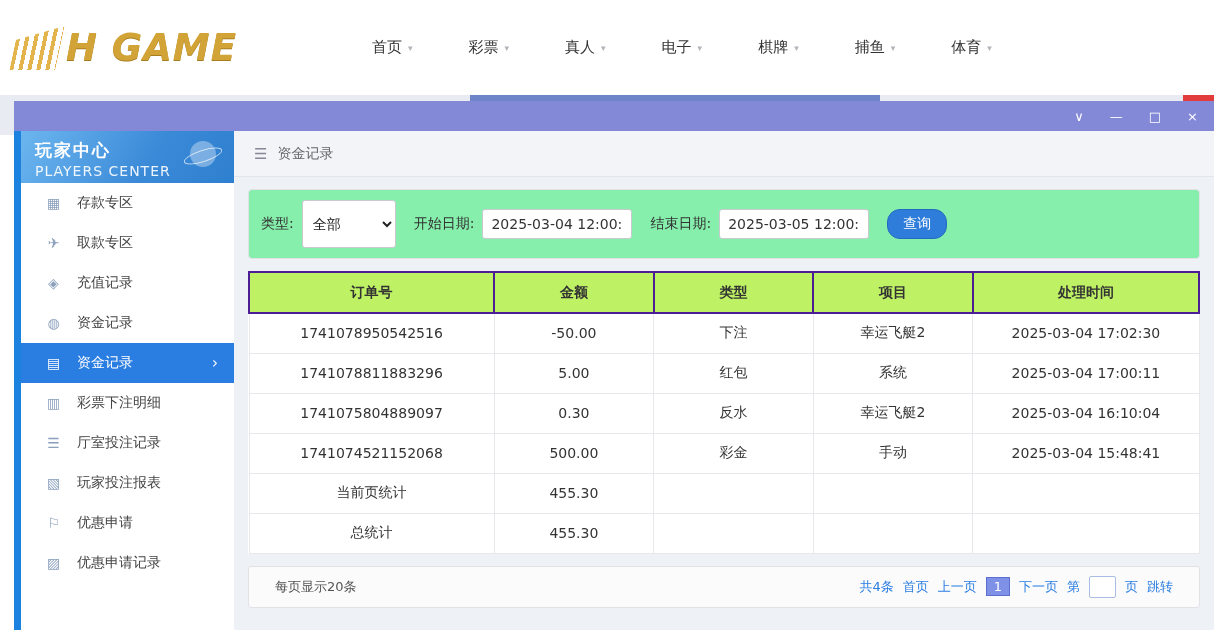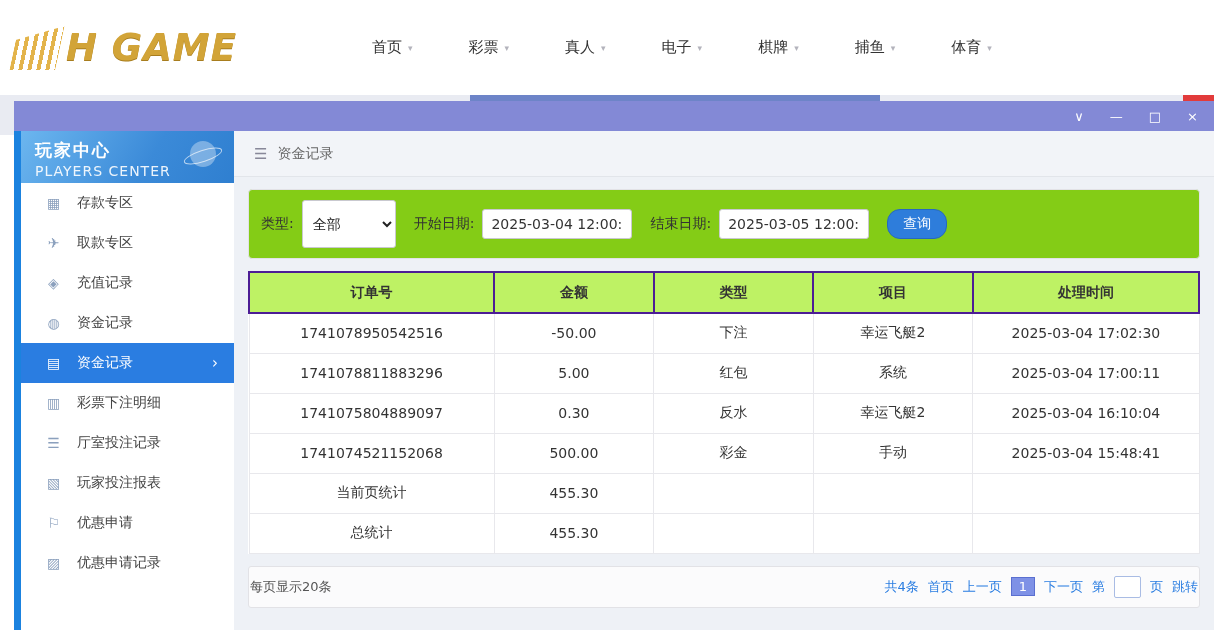--- a/index.html
+++ b/index.html
@@ -53,38 +53,38 @@
   .menu-item.active .menu-icon{color:#fff}
   .active-chevron{margin-left:auto;margin-right:16px;font-size:15px;color:#fff}
 
   
   .main{flex:1;display:flex;flex-direction:column;min-width:0}
   .crumb{height:46px;flex:0 0 46px;display:flex;align-items:center;padding:0 20px;
     border-bottom:1px solid #e2e5ea;color:#666;font-size:14px;background:#f2f4f8}
   .crumb-icon{margin-right:10px;color:#889;font-size:15px;cursor:pointer}
   .content{flex:1;padding:12px 14px;overflow:hidden}
 
-  .filter-panel{background:#84cc16;border:1px solid #e2e2e6;border-radius:4px;padding:10px 12px;
+  .filter-panel{background:#86efac;border:1px solid #e2e2e6;border-radius:4px;padding:10px 12px;
     display:flex;align-items:center;font-size:14px;color:#333}
   .filter-label{margin-right:8px;white-space:nowrap}
   .type-select{height:48px;min-width:94px;border:1px solid #c9c9cf;border-radius:3px;font-size:14px;
     padding:0 6px;background:#fff;color:#222;margin-right:18px}
   .date-input{height:30px;width:150px;border:1px solid #c9c9cf;border-radius:3px;font-size:14px;
     padding:0 8px;color:#333;margin-right:18px;font-family:"DejaVu Sans","Liberation Sans",sans-serif}
   .query-btn{height:30px;padding:0 15px;background:#2e7ddb;color:#fff;border:1px solid #2568c0;
     border-radius:13px;font-size:14px;cursor:pointer}
 
   .table-panel{margin-top:12px;background:#fff}
   table{width:100%;border-collapse:collapse;table-layout:fixed}
   th{background:#bef264;font-size:14px;font-weight:bold;color:#333;height:41px;border:2px solid #4c1d95}
   td{height:40px;text-align:center;font-size:14px;color:#333;border:1px solid #e8e8ec;background:#fff;
     overflow:hidden;white-space:nowrap}
 
   .pager{margin-top:12px;background:#fbfbfc;border:1px solid #e2e2e6;border-radius:3px;height:42px;
-    display:flex;align-items:center;justify-content:space-between;padding:0 1px;font-size:13px;color:#555}
+    display:flex;align-items:center;justify-content:space-between;padding:0 26px;font-size:13px;color:#555}
   .pager-right{display:flex;align-items:center;gap:9px;color:#2a7de1}
   .page-link{color:#2a7de1;cursor:pointer;white-space:nowrap}
   .page-current{background:#7e91e6;color:#fff;padding:1px 7px;border:1px solid #5a6fd0;cursor:pointer}
   .jump-input{width:27px;height:22px;border:1px solid #a9bce4;border-radius:2px;background:#fff}
 </style>
 </head>
 <body>
 
 <div class="topbar">
   <div class="logo">

